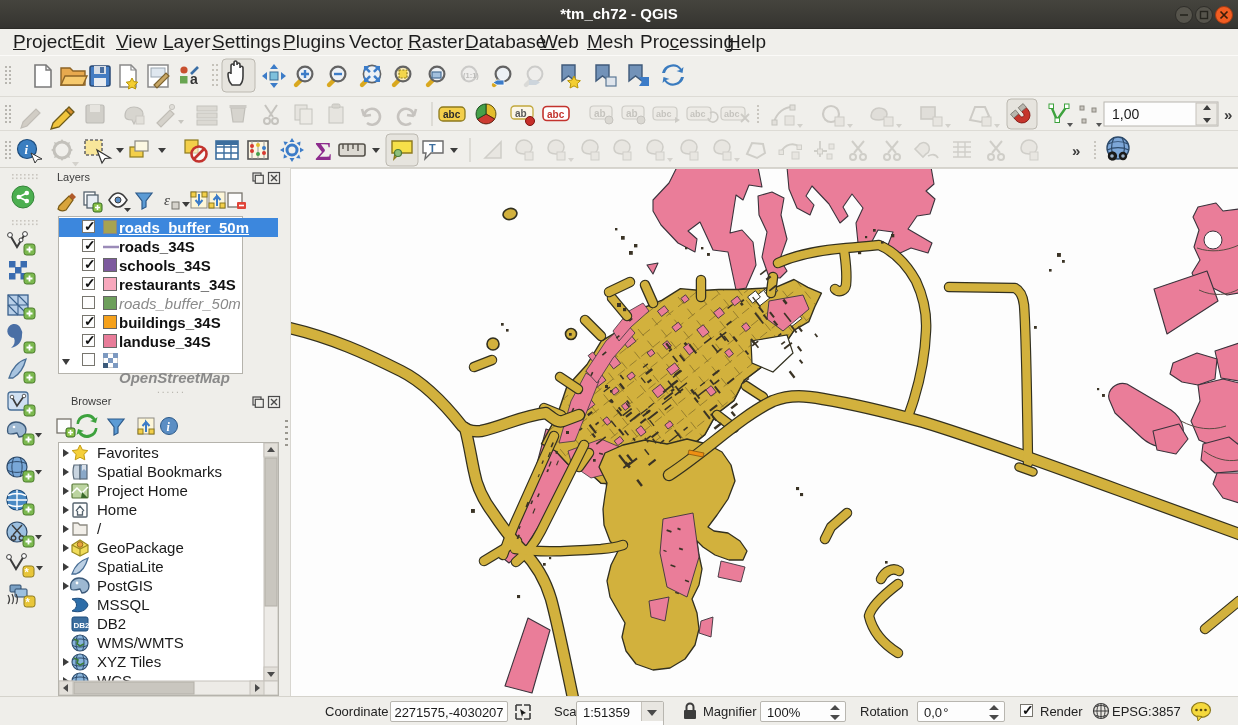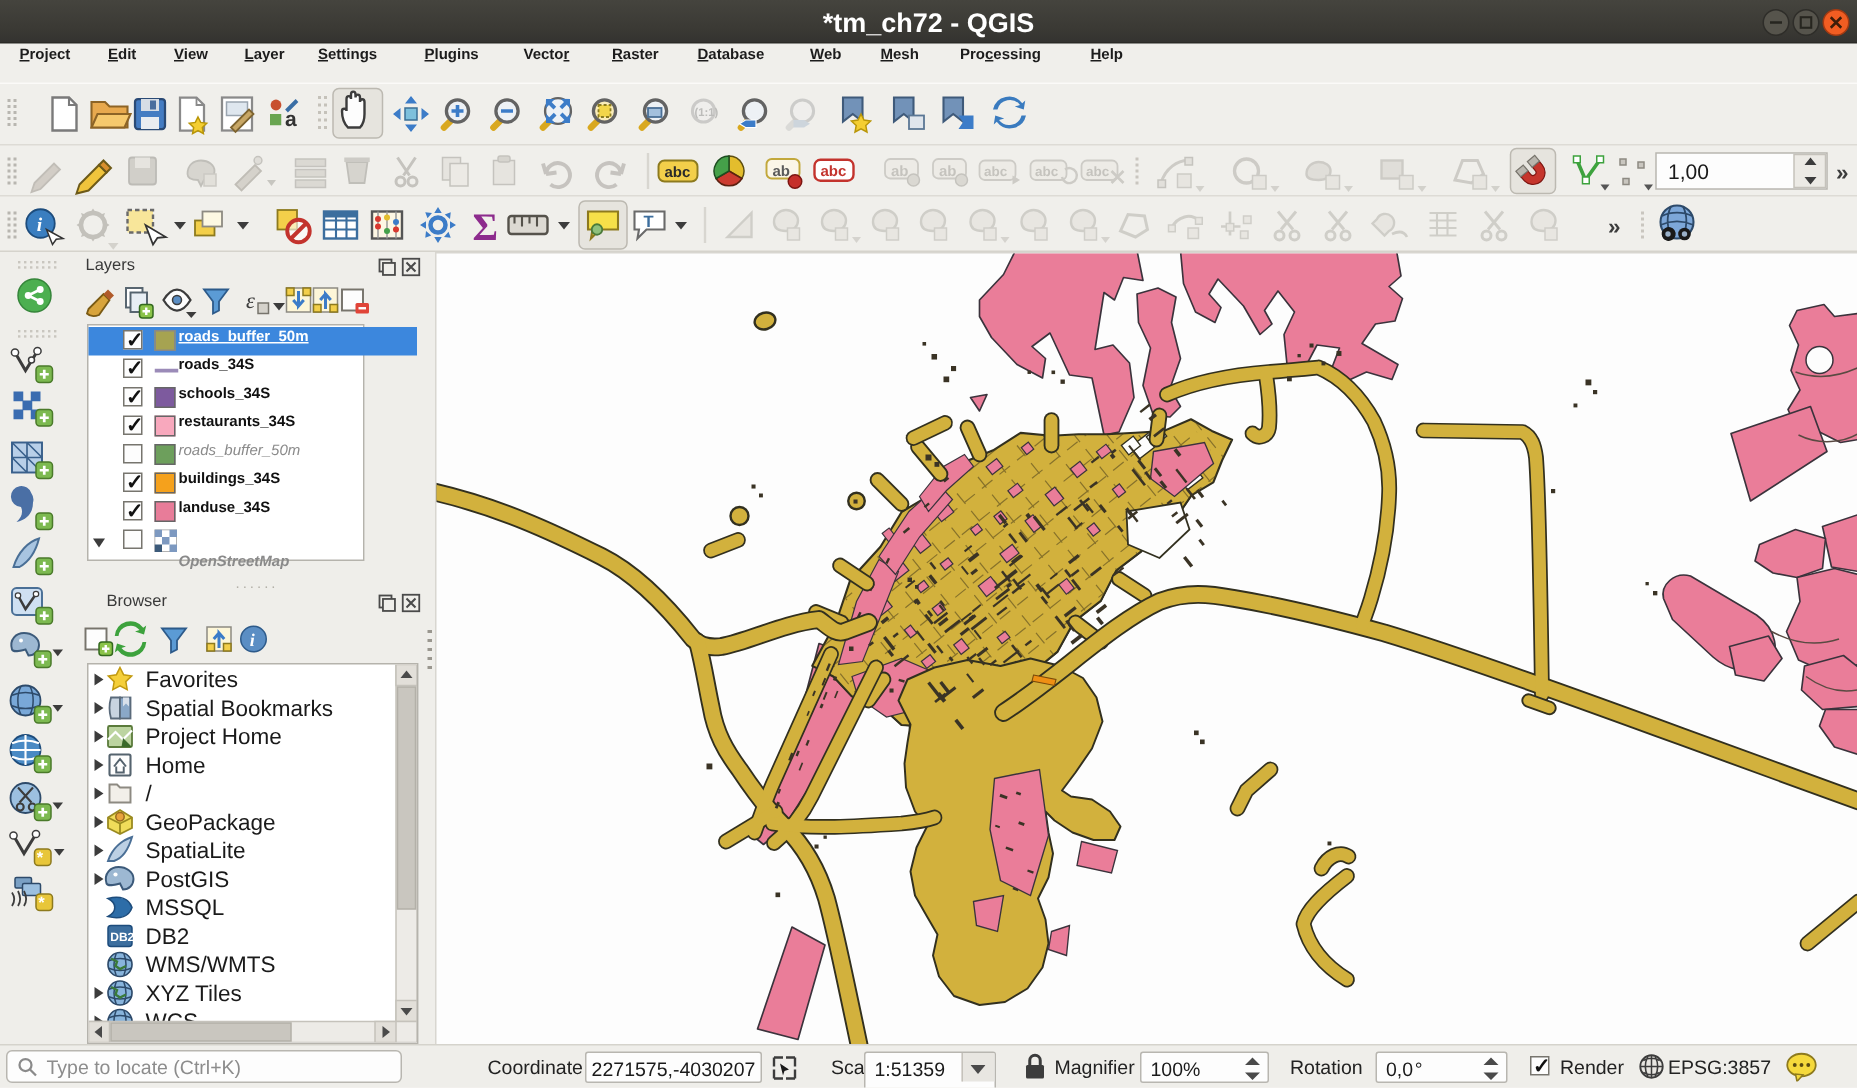--- a/index.html
+++ b/index.html
@@ -1,24 +1,24 @@
 <!DOCTYPE html>
 <html><head>
 <meta charset="utf-8">
 <style>
 * { margin:0; padding:0; box-sizing:border-box; }
 html,body { width:1238px; height:725px; overflow:hidden; font-family:"Liberation Sans",sans-serif; background:#efeeea; }
 #app { position:relative; width:1238px; height:725px; }
 
 #titlebar { position:absolute; left:0; top:0; width:1238px; height:29px;
   background:linear-gradient(#45443e,#3a3934 70%,#343330); border-bottom:1px solid #2b2a26; }
-#titlebar .title { position:absolute; left:0; right:0; top:5px; text-align:center; color:#fff; font-size:18px; font-weight:bold; }
+#titlebar .title { position:absolute; left:0; right:0; top:5px; text-align:center; color:#fff; font-size:15px; font-weight:bold; }
 .winbtn { position:absolute; top:6px; width:18px; height:18px; border-radius:50%; }
 
-#menubar { position:absolute; left:0; top:30px; width:1238px; height:25px; background:#f0efeb; color:#1c1c1c; font-size:10px;font-weight:bold; }
+#menubar { position:absolute; left:0; top:30px; width:1238px; height:25px; background:#f0efeb; color:#1c1c1c; font-size:19px; }
 #menubar span.mi { position:absolute; top:1px; }
 #menubar u { text-decoration:underline; }
 
 .tbrow { position:absolute; left:0; width:1238px; background:#f0efeb; }
 #tb1 { top:55px; height:41px; border-top:1px solid #fbfaf8; }
 #tb2 { top:96px; height:34px; border-top:1px solid #dddbd5; }
 #tb3 { top:130px; height:38px; border-top:1px solid #dddbd5; border-bottom:1px solid #d5d3cc; }
 
 #leftdock { position:absolute; left:0; top:168px; width:52px; height:528px; background:#efeeea; }
 #panels { position:absolute; left:52px; top:168px; width:232px; height:528px; background:#efeeea; }
@@ -694,21 +694,21 @@
             <path d="M0,6 v-10 l3.5,4 m-3.5,-4 l-3.5,4" stroke="#3c7cc8" stroke-width="2" fill="none"></path>
             <rect x="-8" y="3" width="5" height="5" fill="#f3cf4a" stroke="#8d7a1e"></rect>
             <rect x="3" y="3" width="5" height="5" fill="#f3cf4a" stroke="#8d7a1e"></rect>
           </g>
         <g transform="translate(184,12)">
             <rect x="-8" y="-7" width="14" height="14" fill="#fdfdfd" stroke="#77746c" stroke-width="1.3"></rect>
             <rect x="1" y="2" width="9" height="7" rx="1" fill="#e04438"></rect>
             <path d="M3,5.5 h5" stroke="#fff" stroke-width="1.6"></path>
           </g>
       </svg>
-      <div class="panelbox" style="left:6px;top:48px;width:185px;height:158px;font-size:10px;font-weight:bold;color:#111;">
+      <div class="panelbox" style="left:6px;top:48px;width:185px;height:158px;font-size:15px;font-weight:bold;color:#111;">
         <div style="position:absolute;left:0;top:1px;width:219px;height:19px;background:#3c87dd;"></div>
         <span class="chk on" style="position:absolute;left:23px;top:3px;"></span>
         <span style="position:absolute;left:44px;top:3px;width:14px;height:14px;background:#a6a351;border:1px solid #888;"></span>
         <span style="position:absolute;left:60px;top:2px;color:#fff;text-decoration:underline;">roads_buffer_50m</span>
         <span class="chk on" style="position:absolute;left:23px;top:22px;"></span>
         <svg width="16" height="4" style="position:absolute;left:44px;top:28px;">
             <line x1="0" y1="2" x2="16" y2="2" stroke="#9b8bb8" stroke-width="2.5"></line>
           </svg>
         <span style="position:absolute;left:60px;top:21px;">roads_34S</span>
         <span class="chk on" style="position:absolute;left:23px;top:41px;"></span>
@@ -1256,27 +1256,20 @@
           <rect x="684" y="246" width="2.3" height="2.3"></rect>
           <rect x="864" y="235" width="2.2" height="2.2"></rect>
           <rect x="872" y="228" width="2.7" height="2.7"></rect>
           <rect x="880" y="240" width="2.6" height="2.6"></rect>
           <rect x="890" y="233" width="3.3" height="3.3"></rect>
           <rect x="857" y="250" width="3.2" height="3.2"></rect>
         </g>
       </svg></div>
   <div style="position:absolute;left:285px;top:420px;width:3px;height:30px;background-image:repeating-linear-gradient(#9a978f 0 2px, transparent 2px 6px);"></div>
   <div id="statusbar">
-    <div class="sb-input" style="left:4px;top:3px;width:264px;height:22px;border-radius:4px;">
-      <svg width="16" height="16" style="position:absolute;left:6px;top:3px;">
-          <circle cx="6" cy="6" r="4" fill="none" stroke="#8a8a8a" stroke-width="1.5"></circle>
-          <line x1="9" y1="9" x2="13" y2="13" stroke="#8a8a8a" stroke-width="1.5"></line>
-        </svg>
-      <span style="position:absolute;left:26px;top:3px;color:#8c8c8c;">Type to locate (Ctrl+K)</span>
-    </div>
     <span style="position:absolute;left:325px;top:7px;">Coordinate</span>
     <div class="sb-input" style="left:390px;top:4px;width:118px;height:21px;text-align:center;"><span style="position:relative;top:3px;margin-top:24px;">2271575,-4030207</span></div>
     <svg width="20" height="20" style="position:absolute;left:513px;top:5px;">
         <path d="M3,3 h6 M3,3 v6 M17,3 h-6 M17,3 v6 M3,17 h6 M3,17 v-6 M17,17 h-6 M17,17 v-6" stroke="#3c3c3c" stroke-width="1.6" fill="none"></path>
         <path d="M7,7 l6,4 -3,1 -1,3 z" fill="#1a1a1a"></path>
       </svg>
     <span style="position:absolute;left:554px;top:7px;">Scale</span>
     <div class="sb-input" style="left:576px;top:4px;width:88px;height:36px;text-align:center;">
       <span style="position:absolute;left:6px;top:3px;">1:51359</span>
       <span style="position:absolute;right:0;top:0;width:22px;height:19px;background:#e8e6e1;border-left:1px solid #c5c2bb;"></span>

